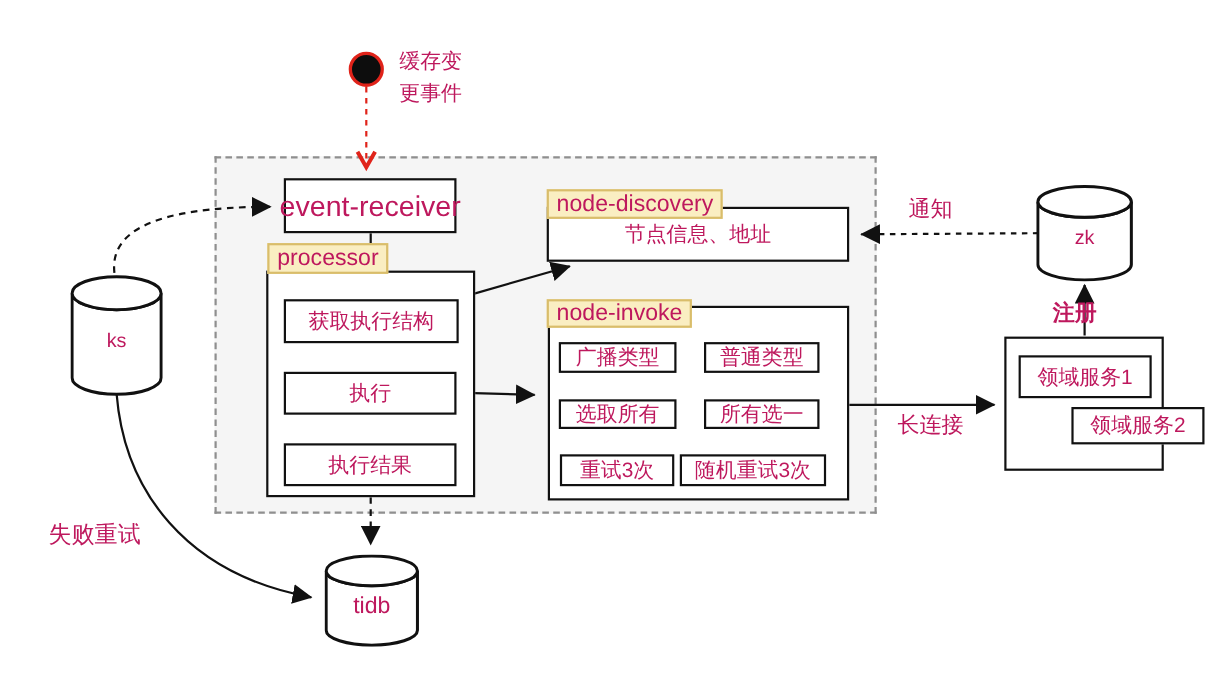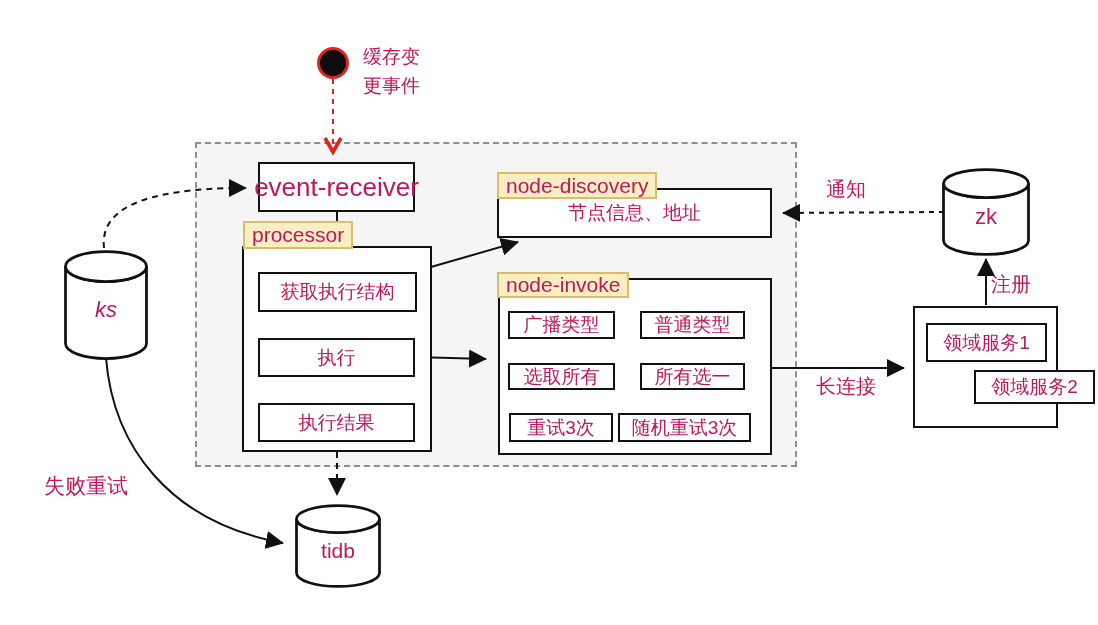--- a/index.html
+++ b/index.html
@@ -19,21 +19,21 @@
   .tag{
     position:absolute;background:#faeec2;border:2px solid #d9bd6b;box-sizing:border-box;
     display:flex;align-items:center;padding:0 7px;font-size:21px;white-space:nowrap;z-index:3;
   }
   .edge-label{position:absolute;z-index:3;font-size:20px;white-space:nowrap;}
   .cyl{position:absolute;z-index:2;}
   .cyl svg{display:block;}
   .cyl .cyl-label{
     position:absolute;left:0;top:0;width:100%;height:100%;
     display:flex;align-items:center;justify-content:center;padding-top:9px;box-sizing:border-box;
-    font-size:22px;
+    font-size:18px;
   }
   .event-dot{
     position:absolute;left:317px;top:47px;width:26px;height:26px;border-radius:50%;
     background:#0d0d0d;border:3px solid #e0231a;z-index:2;
   }
   .event-text{
     position:absolute;left:363px;top:42px;width:64px;font-size:19px;line-height:1.55;
     word-break:break-all;z-index:2;
   }
   .cn{font-size:19px;}
@@ -104,21 +104,21 @@
   <div class="box cn" style="left:508px;top:363px;width:107px;height:27px;">选取所有</div>
   <div class="box cn" style="left:509px;top:413px;width:104px;height:29px;">重试3次</div>
   <div class="box cn" style="left:640px;top:311px;width:105px;height:28px;">普通类型</div>
   <div class="box cn" style="left:640px;top:363px;width:105px;height:27px;">所有选一</div>
   <div class="box cn" style="left:618px;top:413px;width:133px;height:29px;">随机重试3次</div>
 
   <div class="box" style="left:913px;top:306px;width:145px;height:122px;"></div>
   <div class="box cn" style="left:926px;top:323px;width:121px;height:39px;">领域服务1</div>
   <div class="box cn" style="left:926px;top:370px;width:121px;height:34px;margin-left:48px;">领域服务2</div>
 
-  <div class="cyl" style="left:64px;top:250px;width:84px;height:110px;font-style:italic;">
+  <div class="cyl" style="left:64px;top:250px;width:84px;height:110px;">
     <svg width="84" height="110" viewBox="0 0 84 110">
       <path d="M 1.5 16.5 L 1.5 93.5 A 40.5 15 0 0 0 82.5 93.5 L 82.5 16.5 A 40.5 15 0 0 1 1.5 16.5 Z" fill="#fff" stroke="#111" stroke-width="2.75"></path>
       <ellipse cx="42" cy="16.5" rx="40.5" ry="15" fill="#fff" stroke="#111" stroke-width="2.75"></ellipse>
     </svg>
     <div class="cyl-label">ks</div>
   </div>
 
   <div class="cyl" style="left:942px;top:168px;width:88px;height:88px;">
     <svg width="88" height="88" viewBox="0 0 88 88">
       <path d="M 1.5 15.5 L 1.5 72.5 A 42.5 14 0 0 0 86.5 72.5 L 86.5 15.5 A 42.5 14 0 0 1 1.5 15.5 Z" fill="#fff" stroke="#111" stroke-width="2.75"></path>
@@ -129,17 +129,17 @@
 
   <div class="cyl" style="left:295px;top:504px;width:86px;height:84px;">
     <svg width="86" height="84" viewBox="0 0 86 84">
       <path d="M 1.5 15 L 1.5 69 A 41.5 13.5 0 0 0 84.5 69 L 84.5 15 A 41.5 13.5 0 0 1 1.5 15 Z" fill="#fff" stroke="#111" stroke-width="2.75"></path>
       <ellipse cx="43" cy="15" rx="41.5" ry="13.5" fill="#fff" stroke="#111" stroke-width="2.75"></ellipse>
     </svg>
     <div class="cyl-label" style="font-size:21px;">tidb</div>
   </div>
 
   <div class="edge-label" style="left:826px;top:176px;">通知</div>
-  <div class="edge-label" style="left:991px;top:271px;">注册</div>
+  <div class="edge-label" style="left:957px;top:271px;font-weight:bold;">注册</div>
   <div class="edge-label" style="left:816px;top:373px;">长连接</div>
   <div class="edge-label" style="left:44px;top:472px;font-size:21px;">失败重试</div>
 
 </div>
 
 </body></html>

